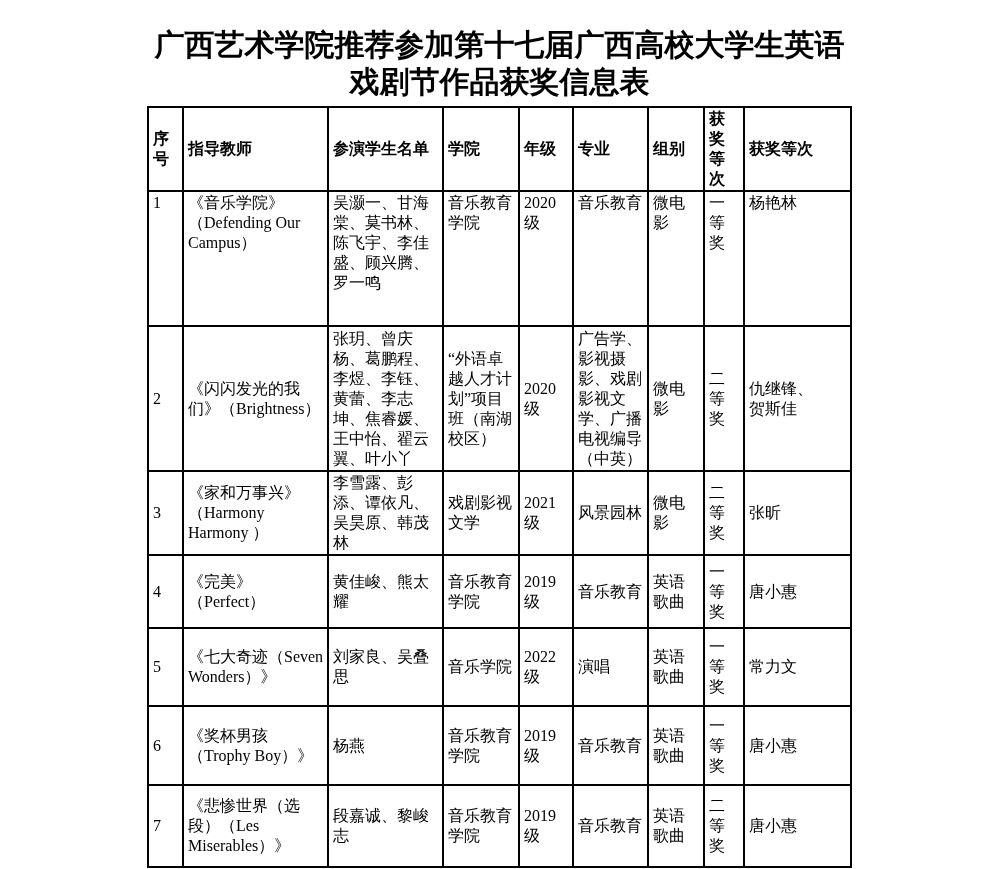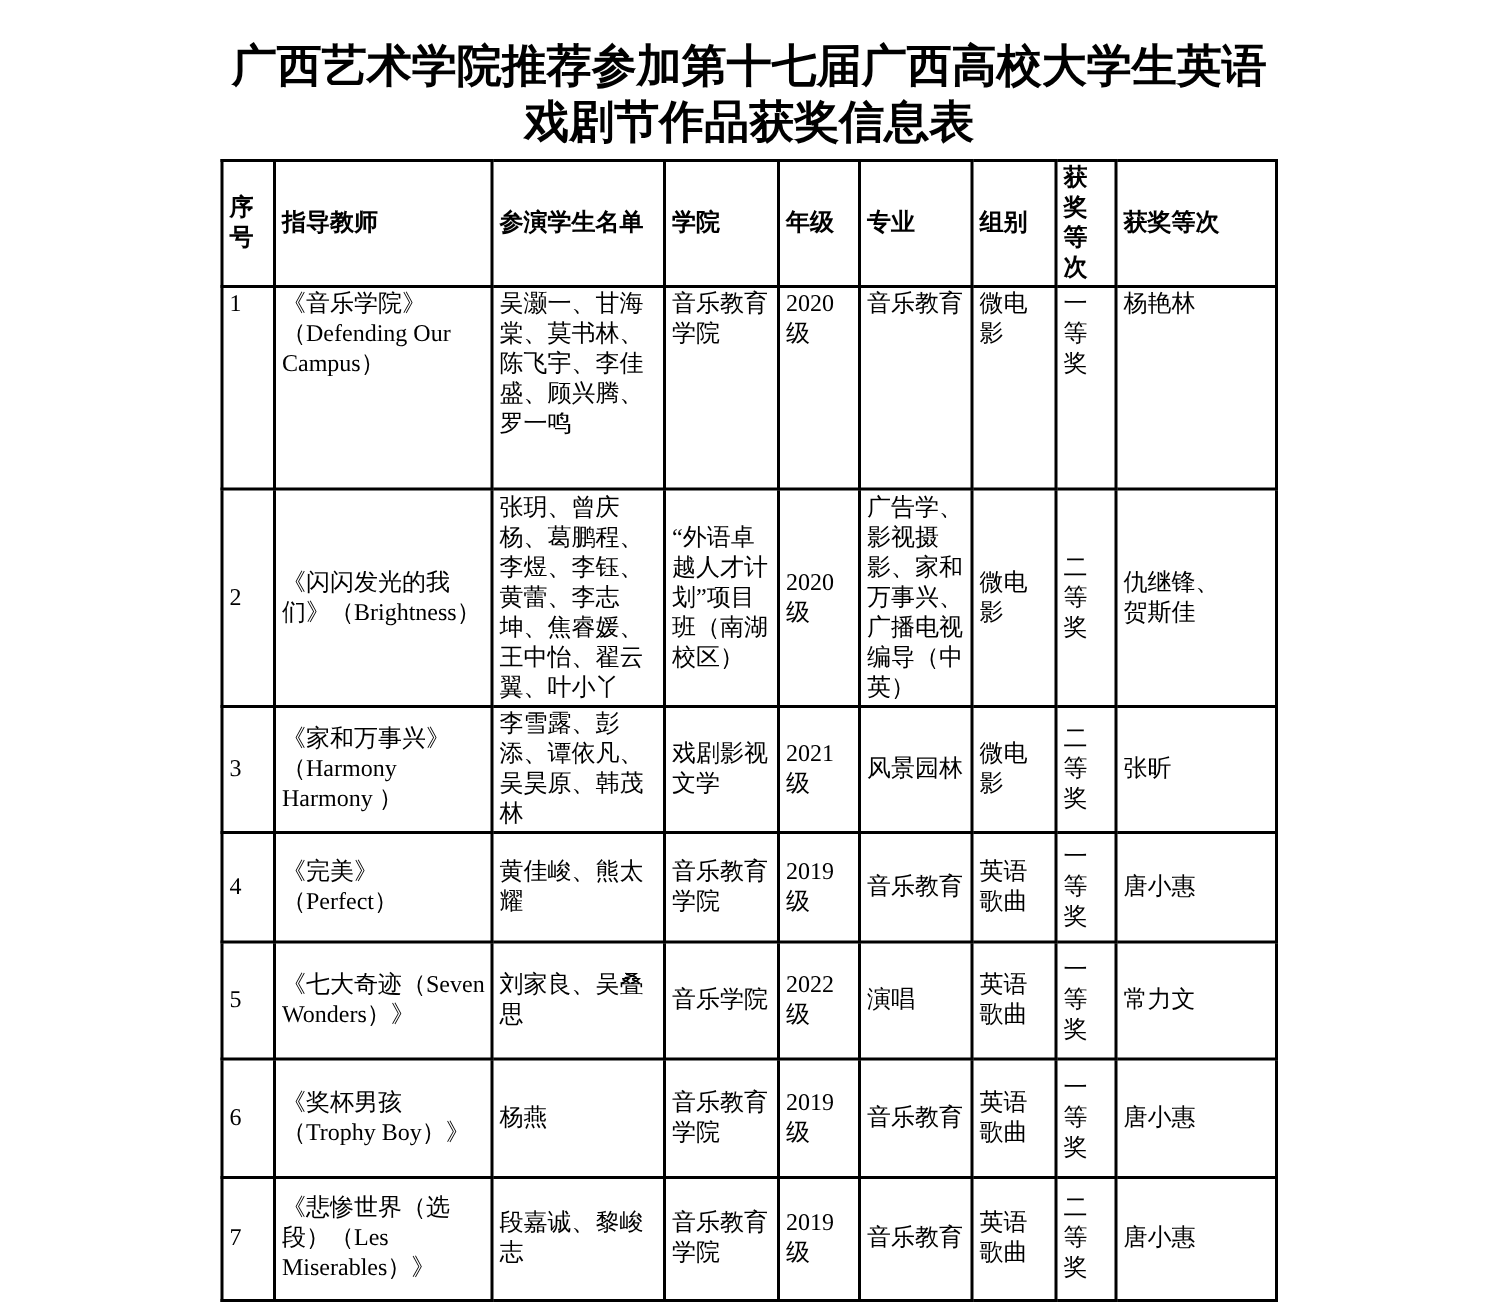--- a/index.html
+++ b/index.html
@@ -84,21 +84,21 @@
         <td>微电影</td>
         <td>一等奖</td>
         <td>杨艳林</td>
       </tr>
       <tr style="height:145px">
         <td>2</td>
         <td>《闪闪发光的我们》（Brightness）</td>
         <td>张玥、曾庆杨、葛鹏程、李煜、李钰、黄蕾、李志坤、焦睿媛、王中怡、翟云翼、叶小丫</td>
         <td>“外语卓越人才计划”项目班（南湖校区）</td>
         <td class="nw">2020级</td>
-        <td>广告学、影视摄影、家和万事兴、广播电视编导（中英）</td>
+        <td>广告学、影视摄影、戏剧影视文学、广播电视编导（中英）</td>
         <td>微电影</td>
         <td>二等奖</td>
         <td>仇继锋、
 贺斯佳</td>
       </tr>
       <tr style="height:84px">
         <td>3</td>
         <td>《家和万事兴》（Harmony Harmony ）</td>
         <td>李雪露、彭添、谭依凡、吴昊原、韩茂林</td>
         <td>戏剧影视文学</td>

